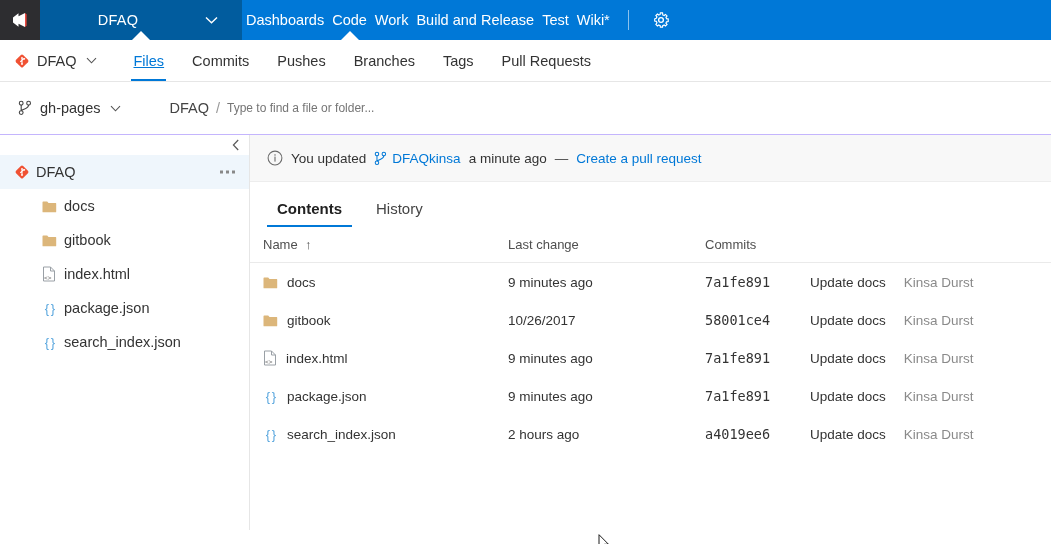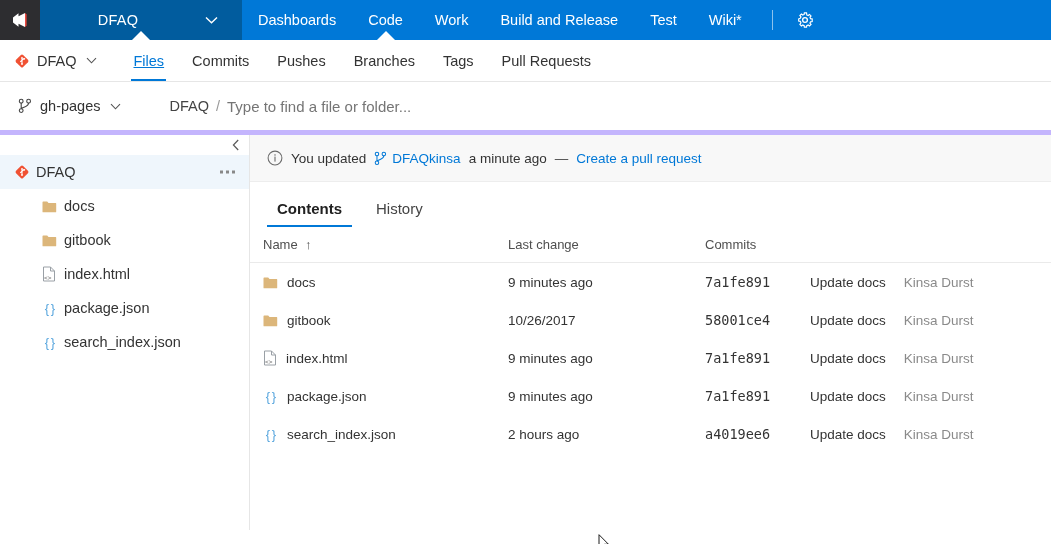--- a/index.html
+++ b/index.html
@@ -44,21 +44,21 @@
   .project-cell::after {
     content: ""; position: absolute; bottom: 0; left: 50%;
     transform: translateX(-50%);
     border-left: 9px solid transparent;
     border-right: 9px solid transparent;
     border-bottom: 9px solid #ffffff;
   }
   .topnav { display: flex; align-items: stretch; position: relative; }
   .topnav-item {
     display: flex; align-items: center;
-    padding: 0 16px;
+    padding: 0 4px;
     color: #ffffff; font-size: 14.5px;
     position: relative;
     cursor: pointer;
     white-space: nowrap;
   }
   .topnav-item.active::after {
     content: ""; position: absolute; bottom: 0; left: 50%;
     transform: translateX(-50%);
     border-left: 9px solid transparent;
     border-right: 9px solid transparent;
@@ -98,37 +98,37 @@
   .reponav-tab.active { color: #0078d7; text-decoration: underline; }
   .reponav-tab.active::after {
     content: ""; position: absolute; left: 12px; right: 12px; bottom: 0;
     height: 2px; background: #0078d7;
   }
 
   
   .pathbar {
     height: 53px; display: flex; align-items: center;
     padding-left: 18px;
-    border-bottom: 5px solid #c4b5fd;
+    border-bottom: 1px solid #c4b5fd;
     background: #fff;
   }
   .branch-picker {
     display: flex; align-items: center; gap: 8px;
     cursor: pointer; padding-right: 8px;
   }
   .branch-name { font-size: 14.5px; color: #333; }
   .branch-chev { width: 11px; height: 7px; margin-left: 2px; }
   .breadcrumb {
     display: flex; align-items: center; gap: 7px;
     margin-left: 40px;
   }
   .crumb { font-size: 14.5px; color: #444; cursor: pointer; }
   .crumb-sep { font-size: 14.5px; color: #999; }
   .path-input {
-    font-size: 15px; color: #1d4ed8;
+    font-size: 12px; color: #1d4ed8;
     border: none; outline: none;
     width: 340px; background: transparent;
     font-family: "Liberation Sans", sans-serif;
     cursor: text;
   }
 
   
   .body { display: flex; height: 395px; }
 
   

